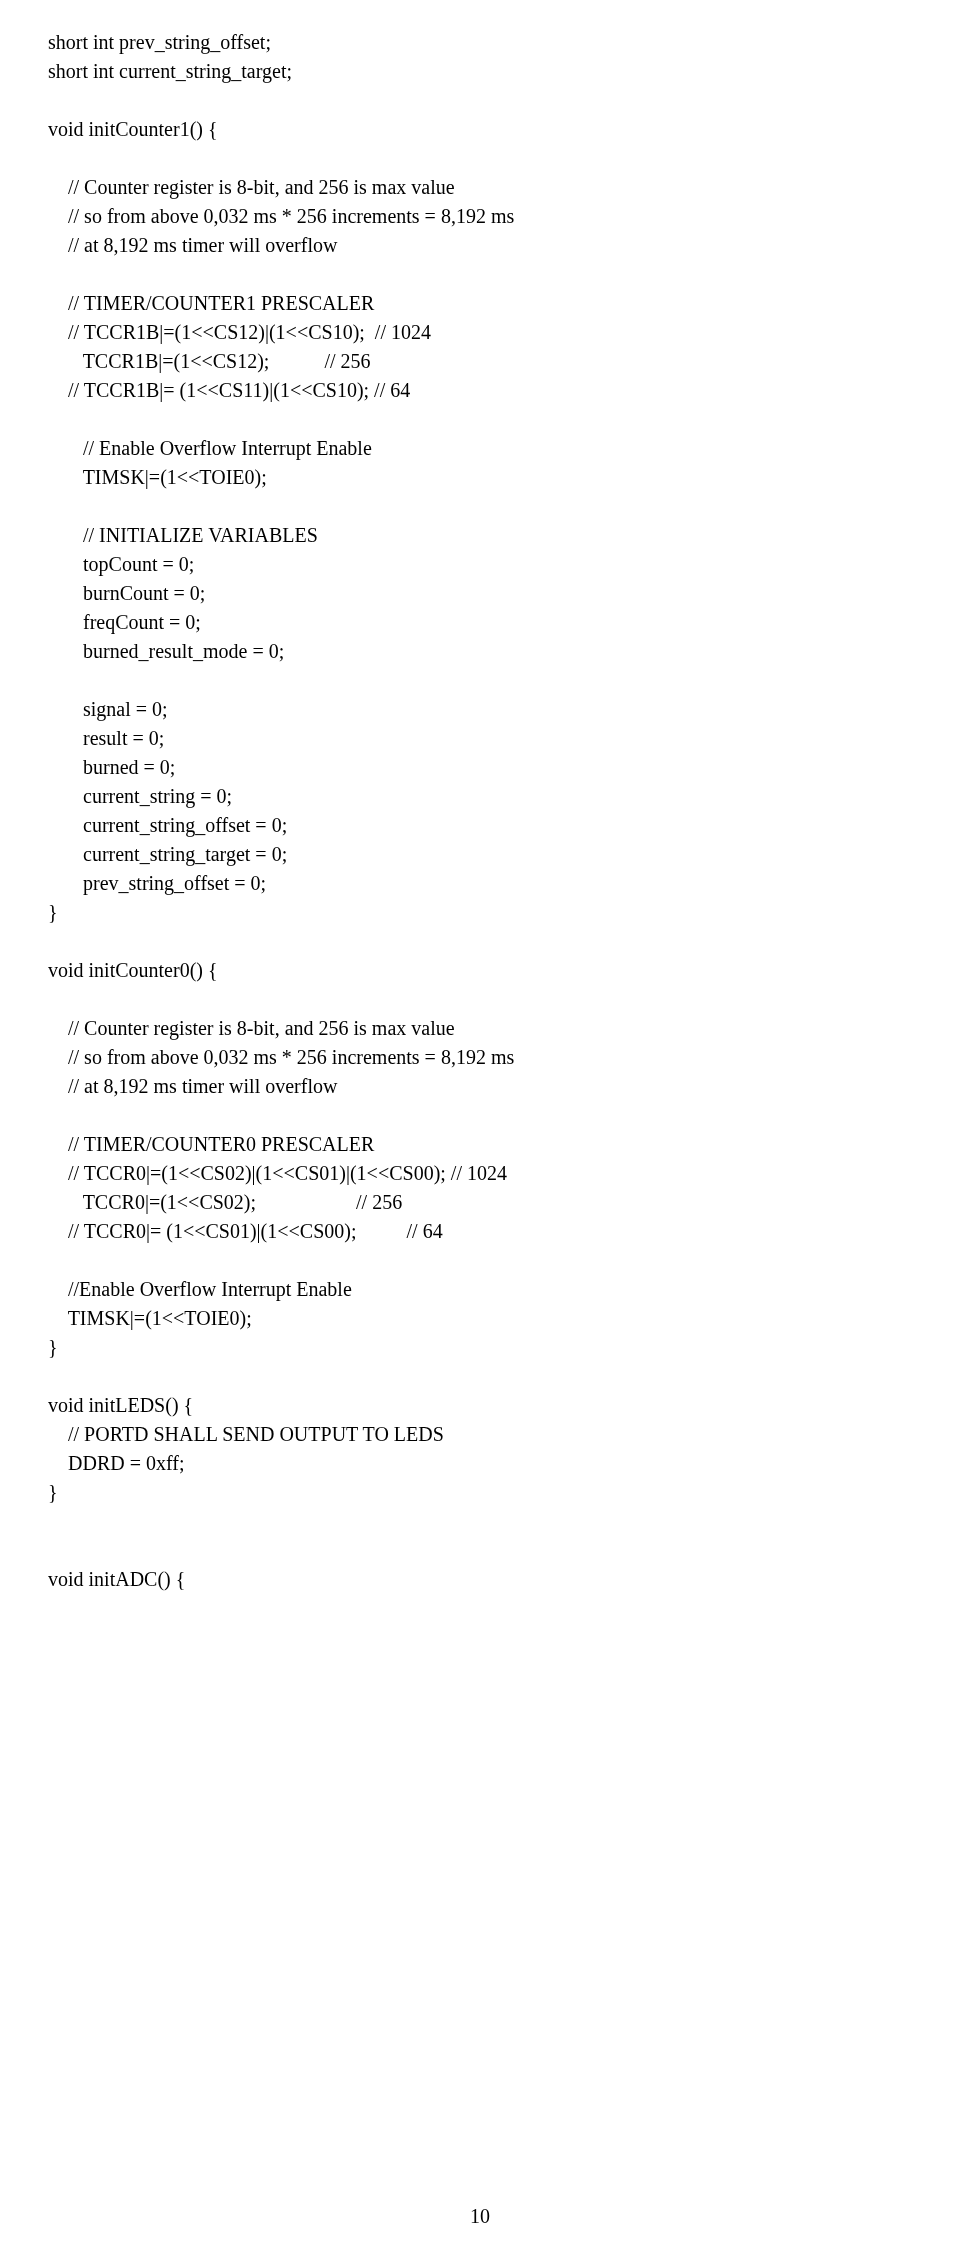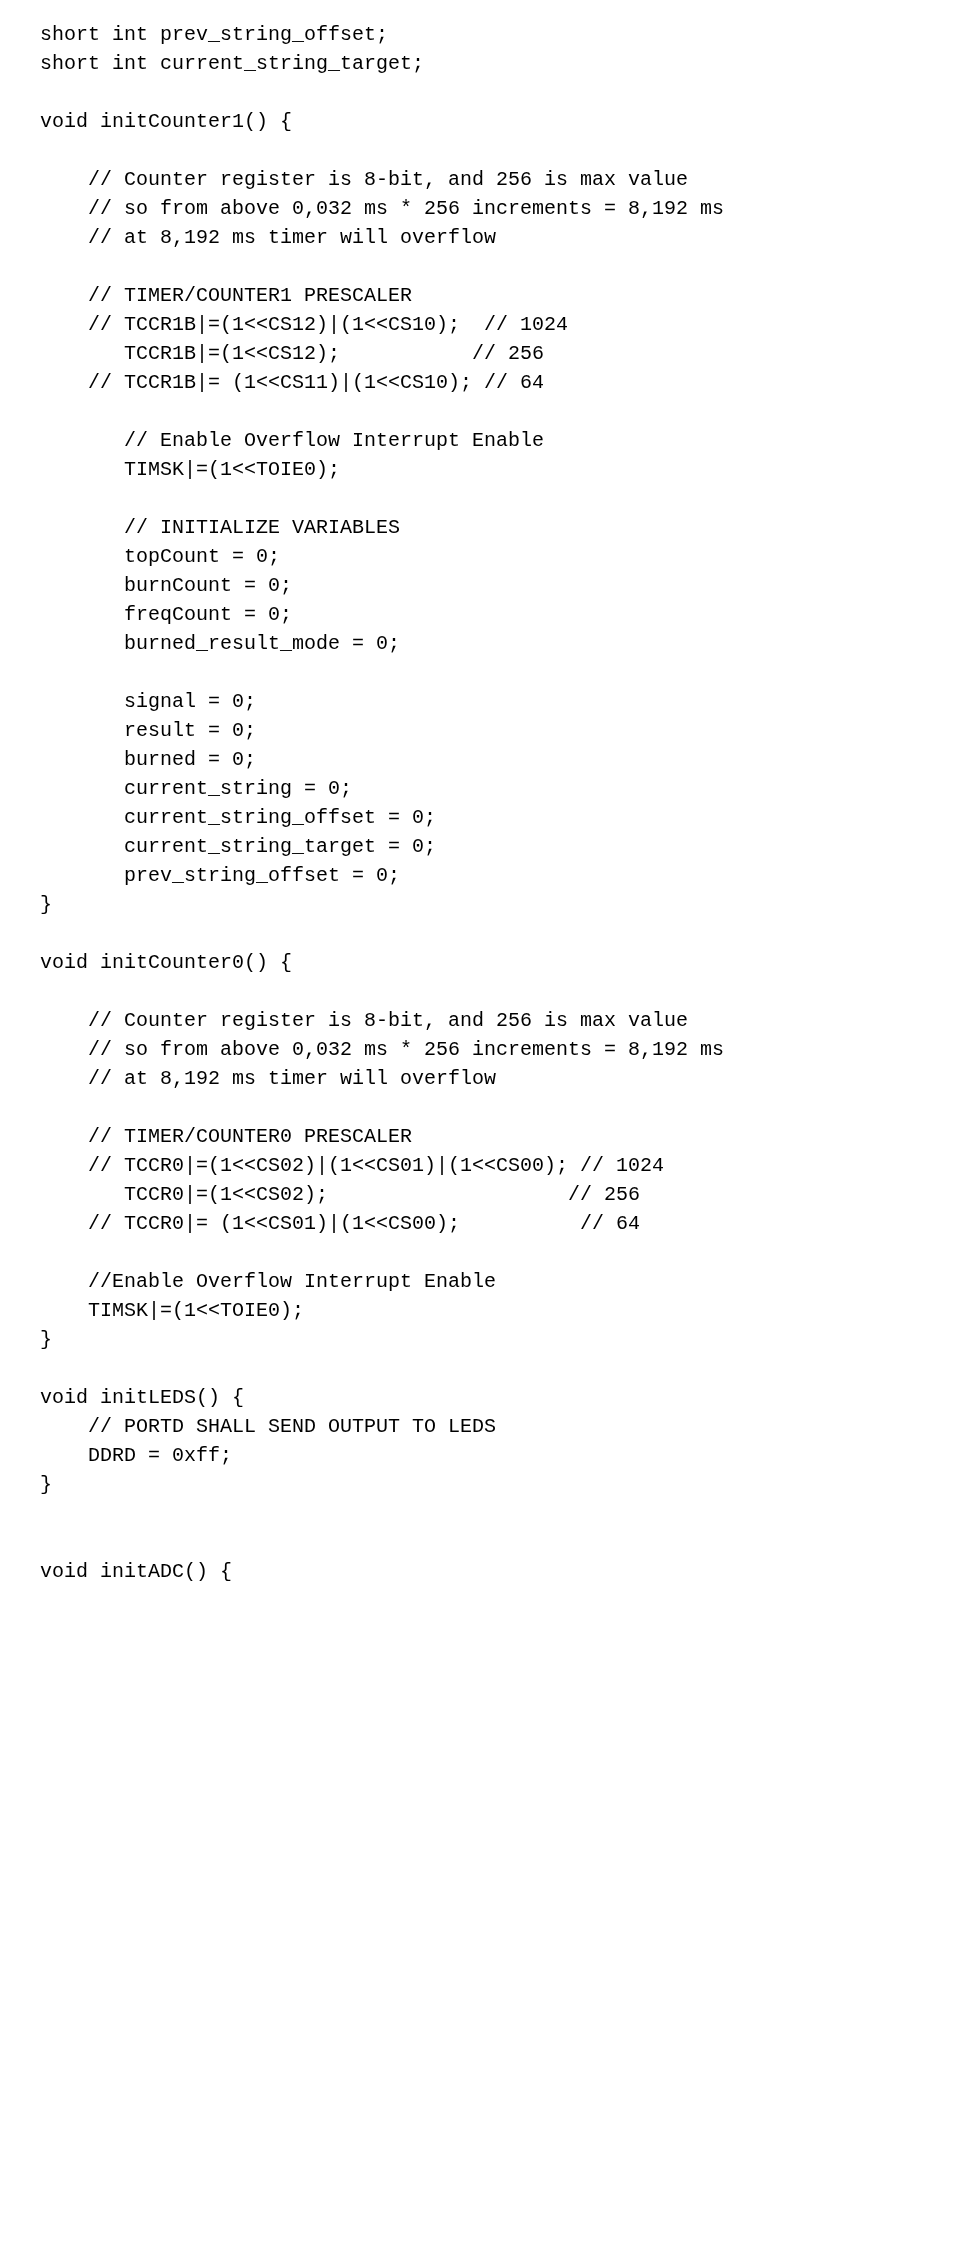--- a/index.html
+++ b/index.html
@@ -12,23 +12,23 @@
     color: #000;
   }
   .page {
     width: 960px;
     min-height: 2261px;
     padding: 20px 40px 40px 40px;
     box-sizing: border-box;
     position: relative;
   }
   pre.code {
-    margin: 0;
+    margin: 8px;
     white-space: pre;
-    font-family: Liberation Mono, monospace;
+    font-family: Liberation Serif, serif;
   }
   .page-num {
     position: absolute;
     bottom: 30px;
     left: 0;
     right: 0;
     text-align: center;
     font-family: Georgia, "Times New Roman", serif;
     font-size: 20px;
   }
@@ -84,13 +84,14 @@
     TIMSK|=(1&lt;&lt;TOIE0);
 }
 
 void initLEDS() {
     // PORTD SHALL SEND OUTPUT TO LEDS
     DDRD = 0xff;
 }
 
 
 void initADC() {</pre>
+  <div class="page-num">10</div>
 </div>
 
 </body></html>

